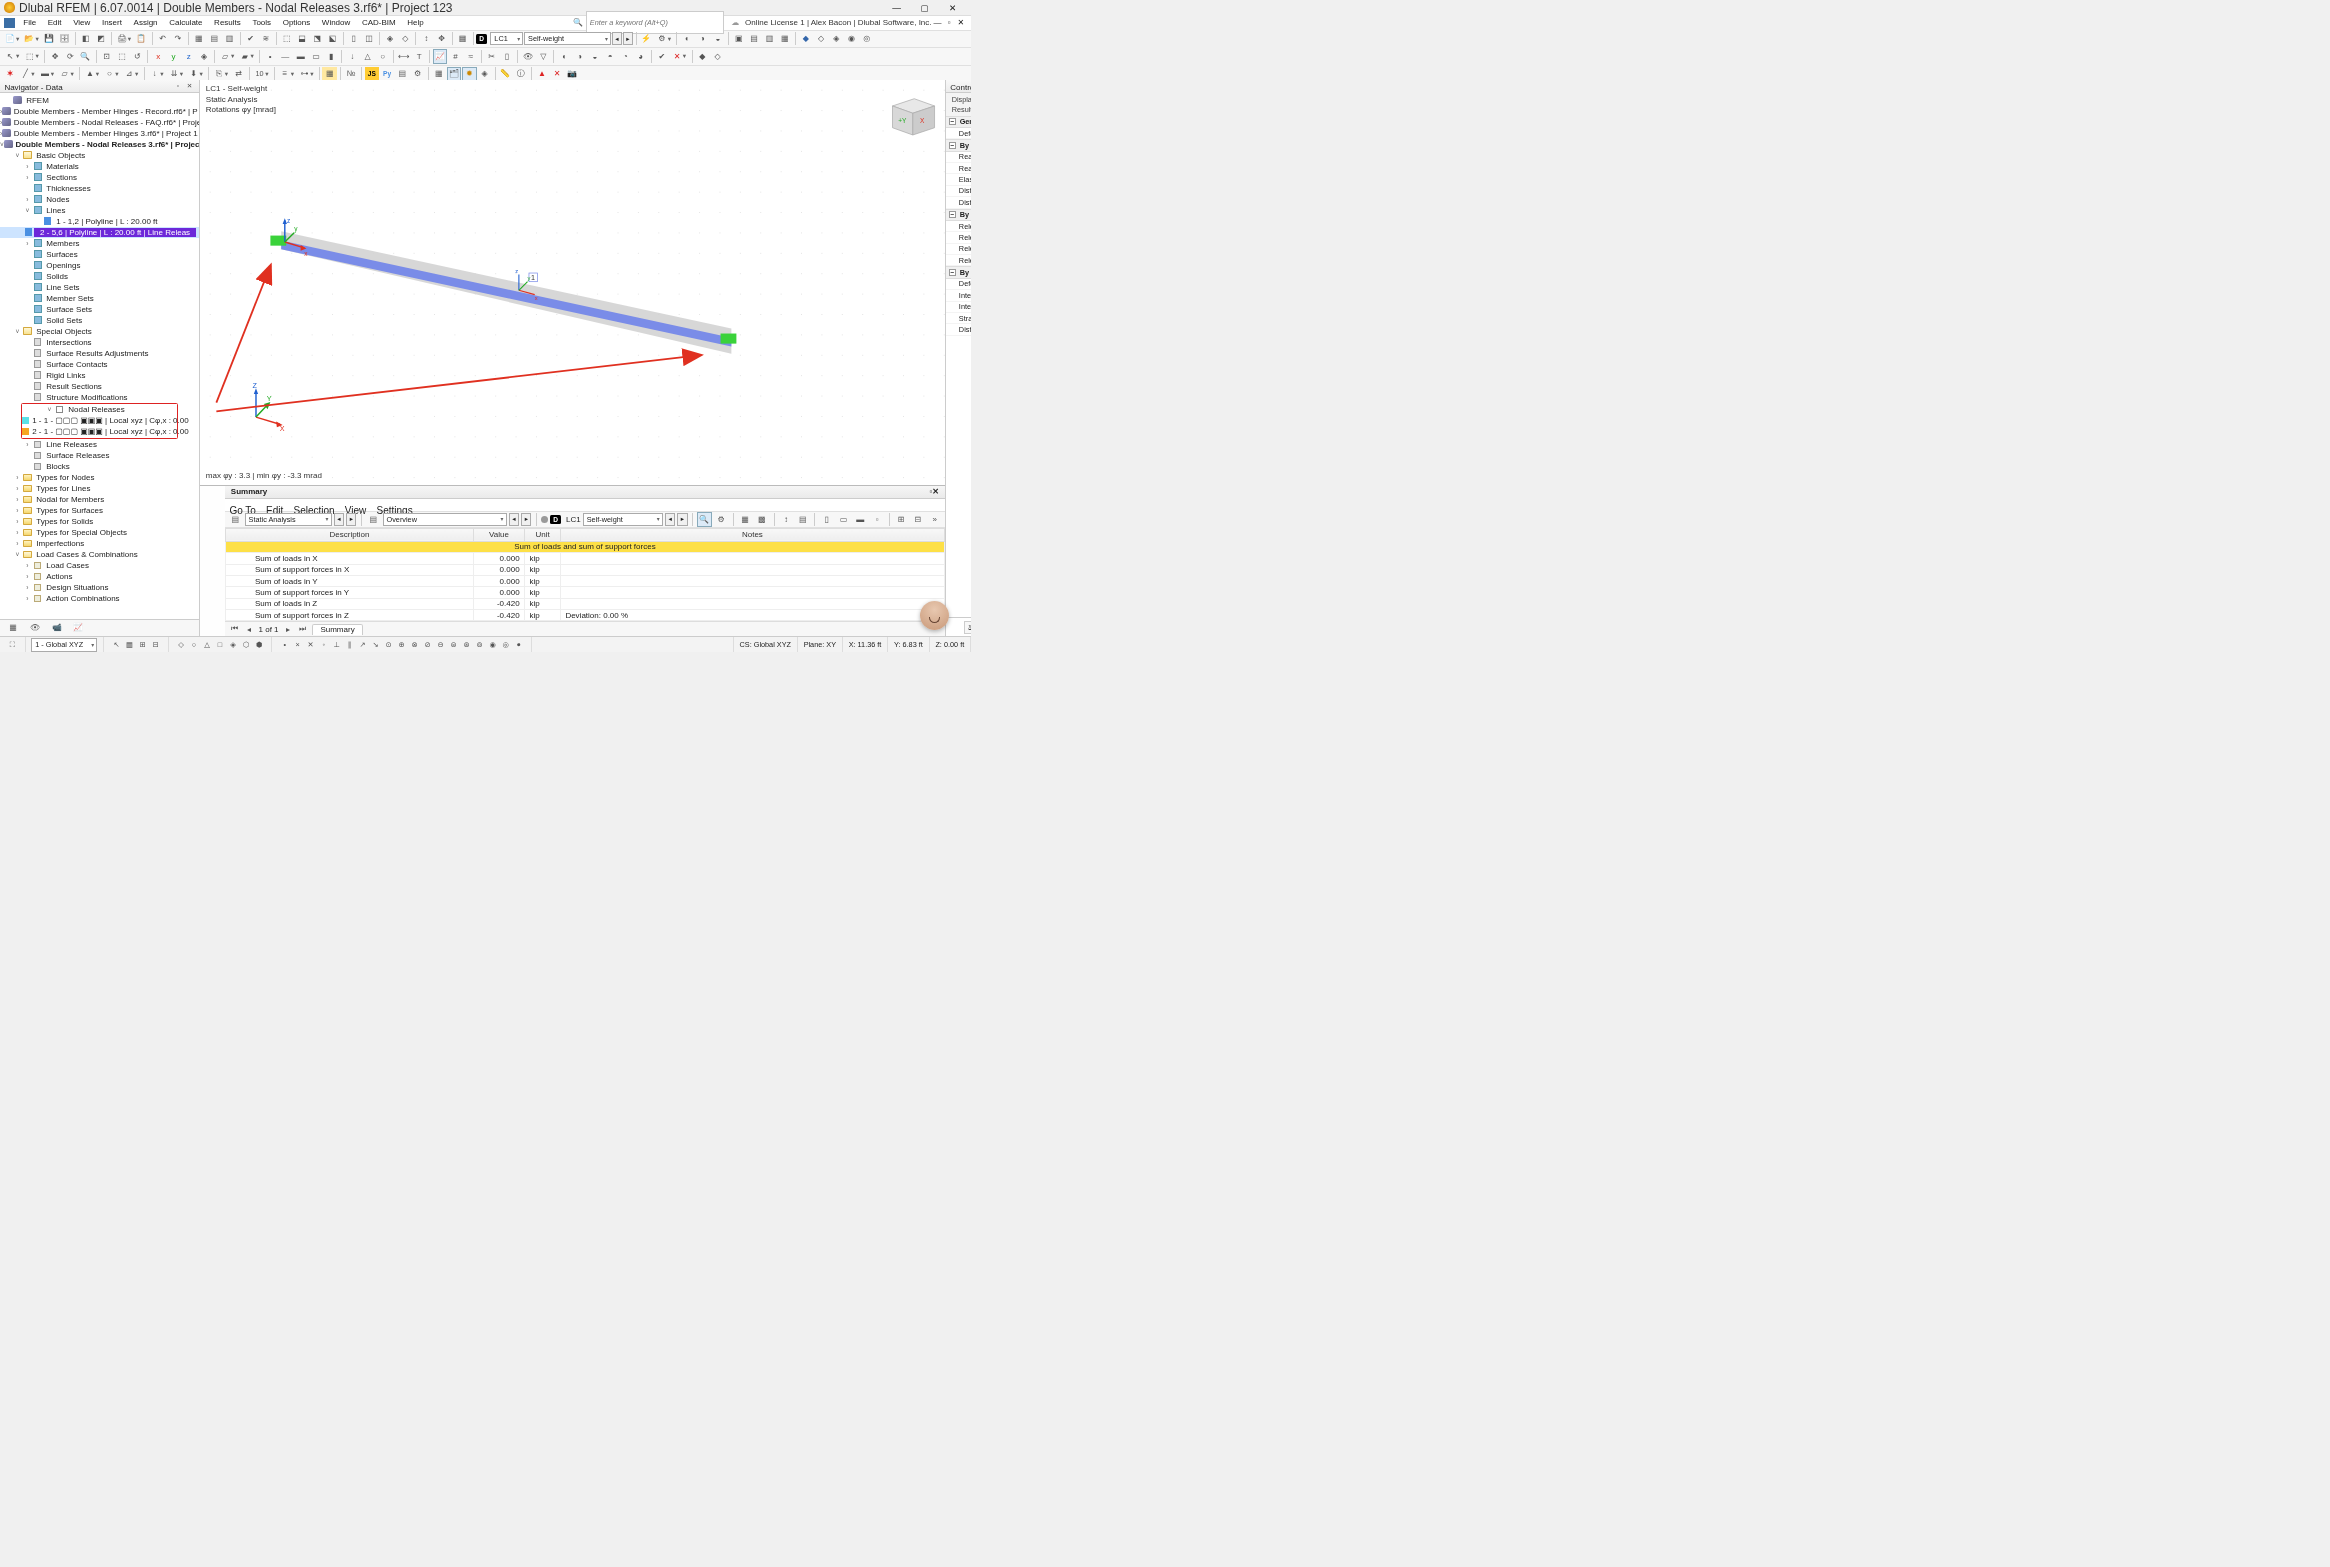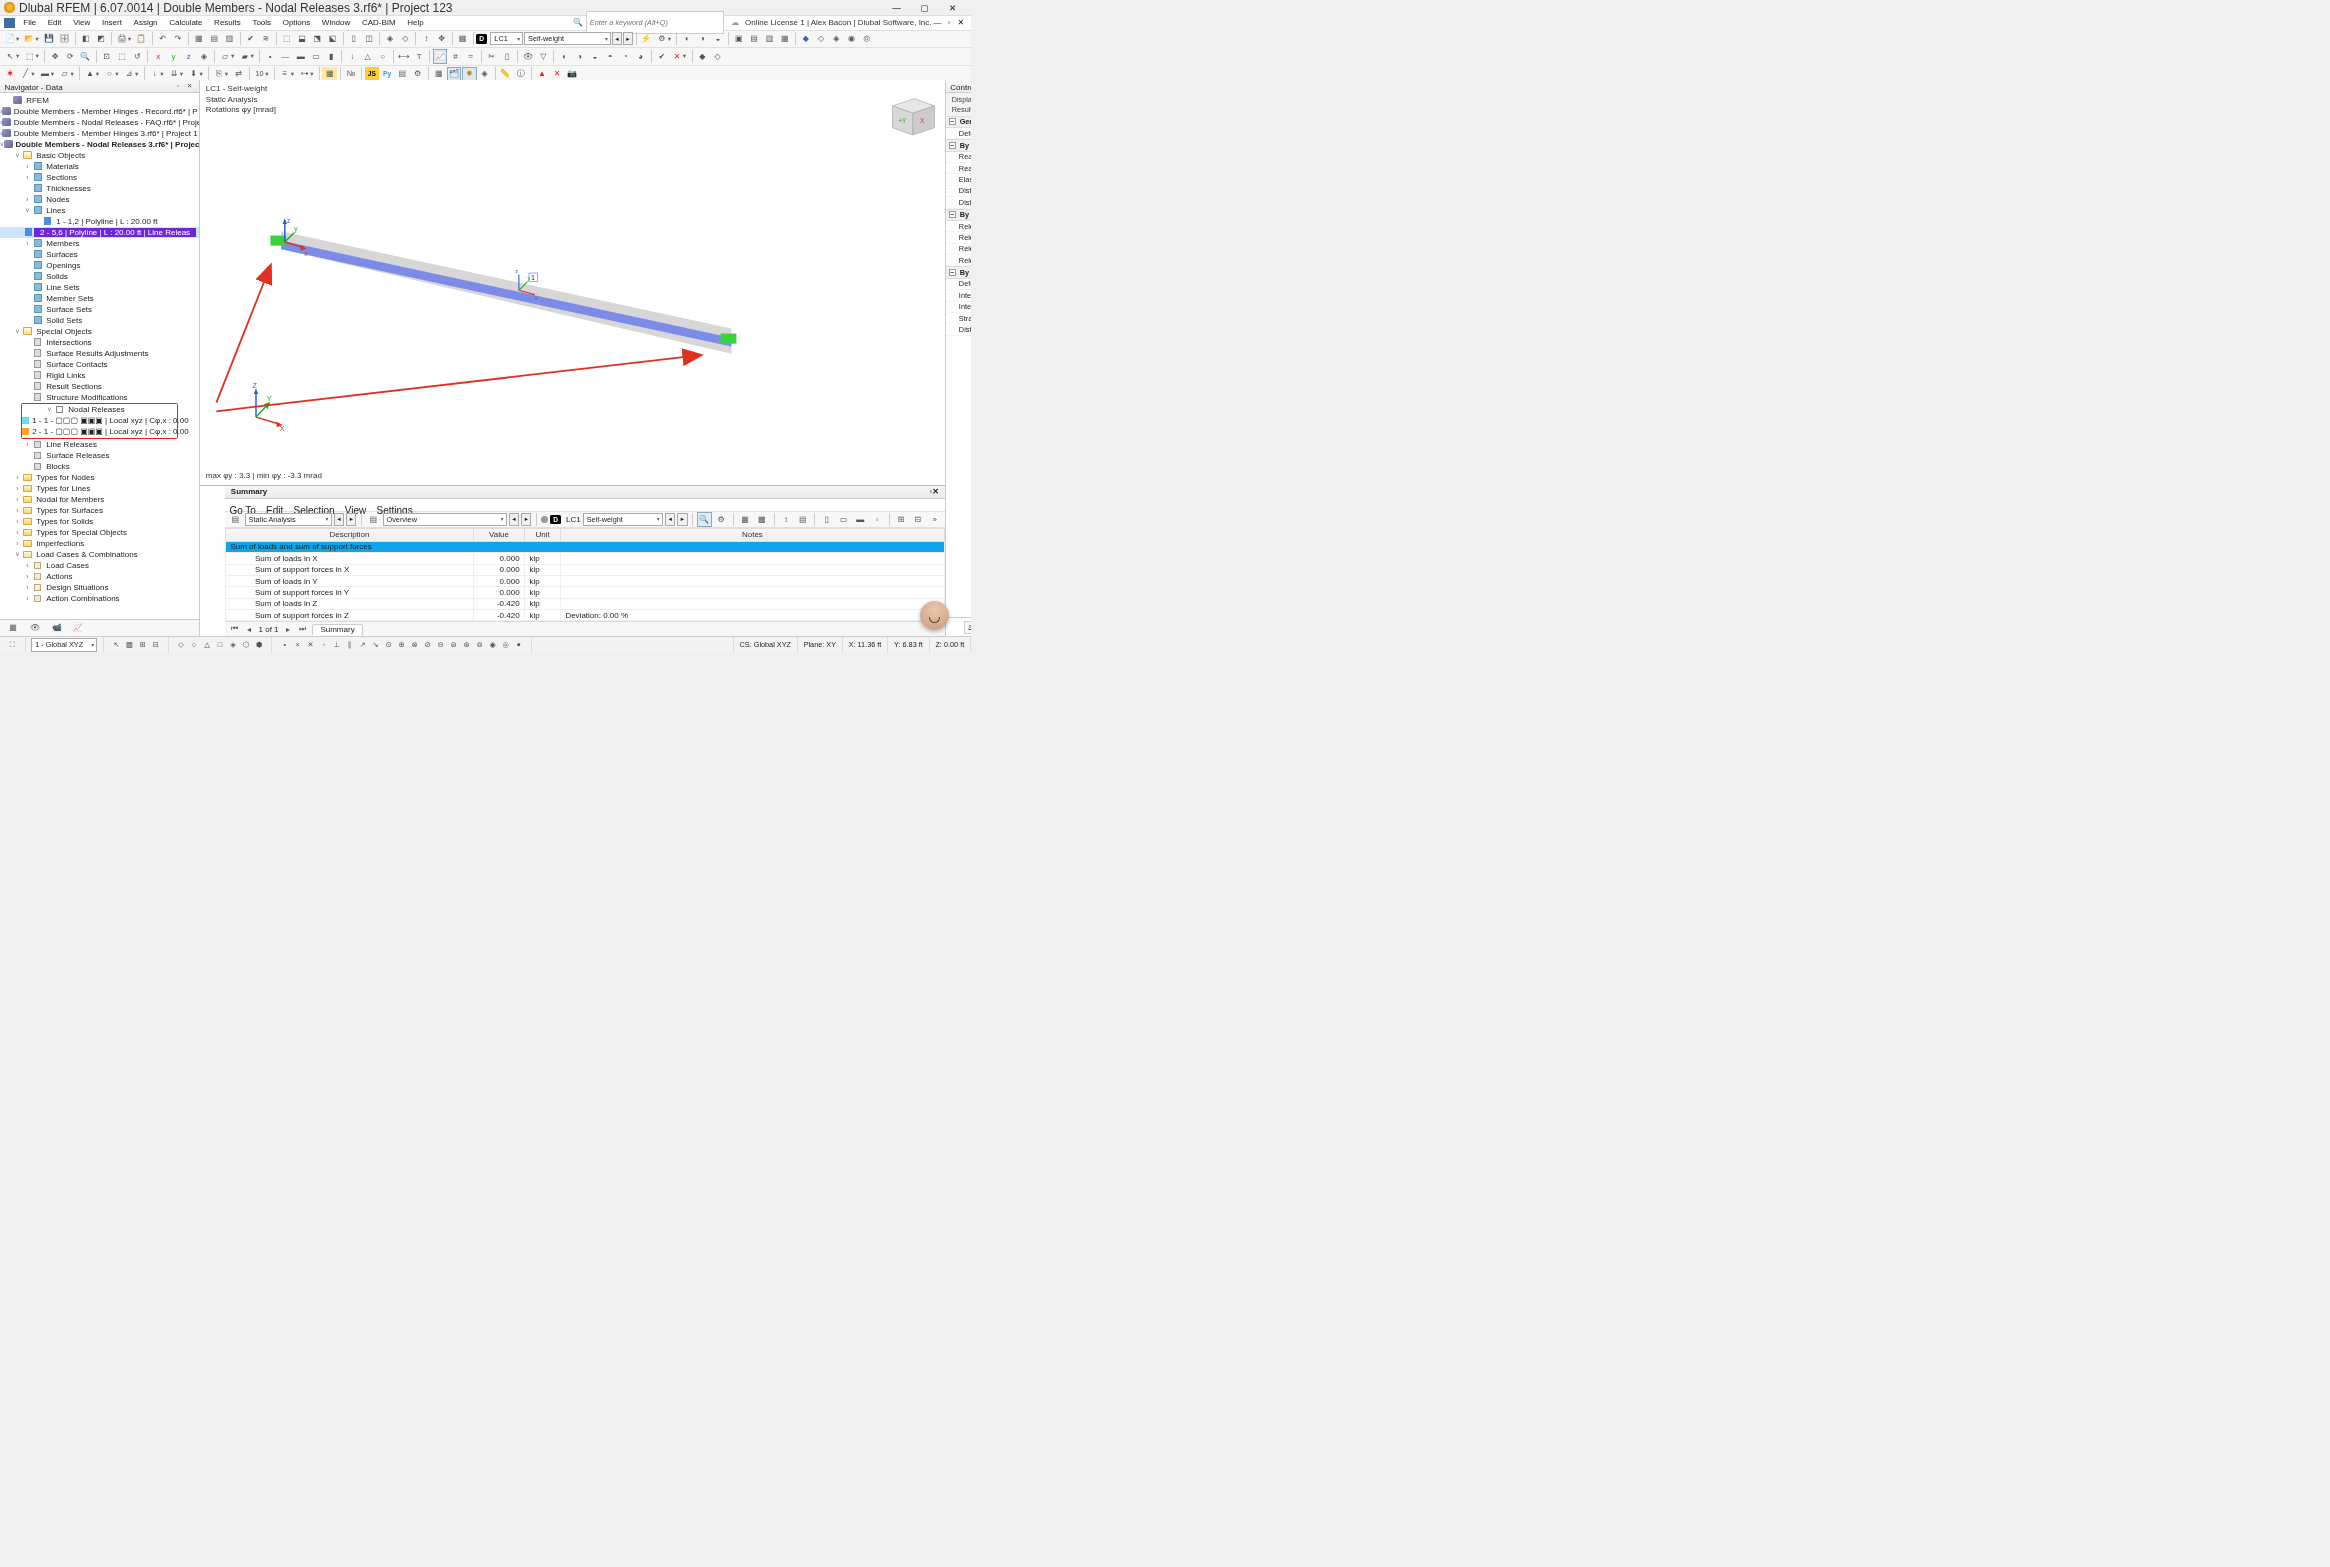--- a/index.html
+++ b/index.html
@@ -69,21 +69,21 @@
 
 .summary-panel { border-top:0.7px solid #bbb;padding-left:25px;}
 .summary-header { height:13px; background:linear-gradient(#f6f6f6,#eaeaea); display:flex; align-items:center; padding:0 5.8px; font-size:8px; font-weight:bold; border-bottom:0.7px solid #ccc;}
 .summary-header .spacer{flex:1;}
 .summary-menu { height:13px; background:#fff; display:flex; align-items:center; padding:0 4.4px; gap:10.2px; border-bottom:0.7px solid #e0e0e0;}
 .summary-menu span { font-size:10px;margin-top:12px;}
 .summary-controls { height:16px; background:#f7f7f7; display:flex; align-items:center; padding:0 2.9px; gap:2.2px; border-bottom:0.7px solid #e0e0e0;}
 .summary-table { width:100%; border-collapse:collapse; font-size:8px; background:#fff;}
 .summary-table th { background:linear-gradient(#f8f8f8,#eee); border:0.7px solid #ddd; font-weight:normal; padding:1.5px 4.4px; text-align:center; color:#333;}
 .summary-table td { border:0.7px solid #eee; padding:0.7px 4.4px; height:10.2px;}
-.summary-table tr.group td { background:#0ea5e9; font-weight:normal;}
+.summary-table tr.group td { background:#fde047; font-weight:normal;text-align:center;}
 .summary-table td.val { text-align:right; }
 .summary-table td.indent-cell { padding-left:29px;}
 .summary-nav { height:14.6px; background:#f7f7f7; border-top:0.7px solid #ddd; display:flex; align-items:center; padding:0 4.4px; gap:4.4px; font-size:8px;}
 .summary-nav .tab { background:#fff; border:0.7px solid #ccc; border-bottom:none; padding:0.7px 7.3px; border-radius:2.2px 2.2px 0 0;}
 .nav-arrow { width:10.2px; text-align:center; color:#555; font-size:8px;}
 
 
 .right-panel { width:120px; background:#fff; border-left:0.7px solid #ccc; display:flex; flex-direction:column;}
 .rp-section-title { background:#f4f4f4; font-size:7.3px; padding:1.5px 5.8px; color:#444;}
 .rp-section-header { display:flex; align-items:center; background:#f0f0f0; border-top:0.7px solid #ddd; border-bottom:0.7px solid #ddd; padding:0.7px 2.9px; font-size:7.3px; font-weight:bold;}

